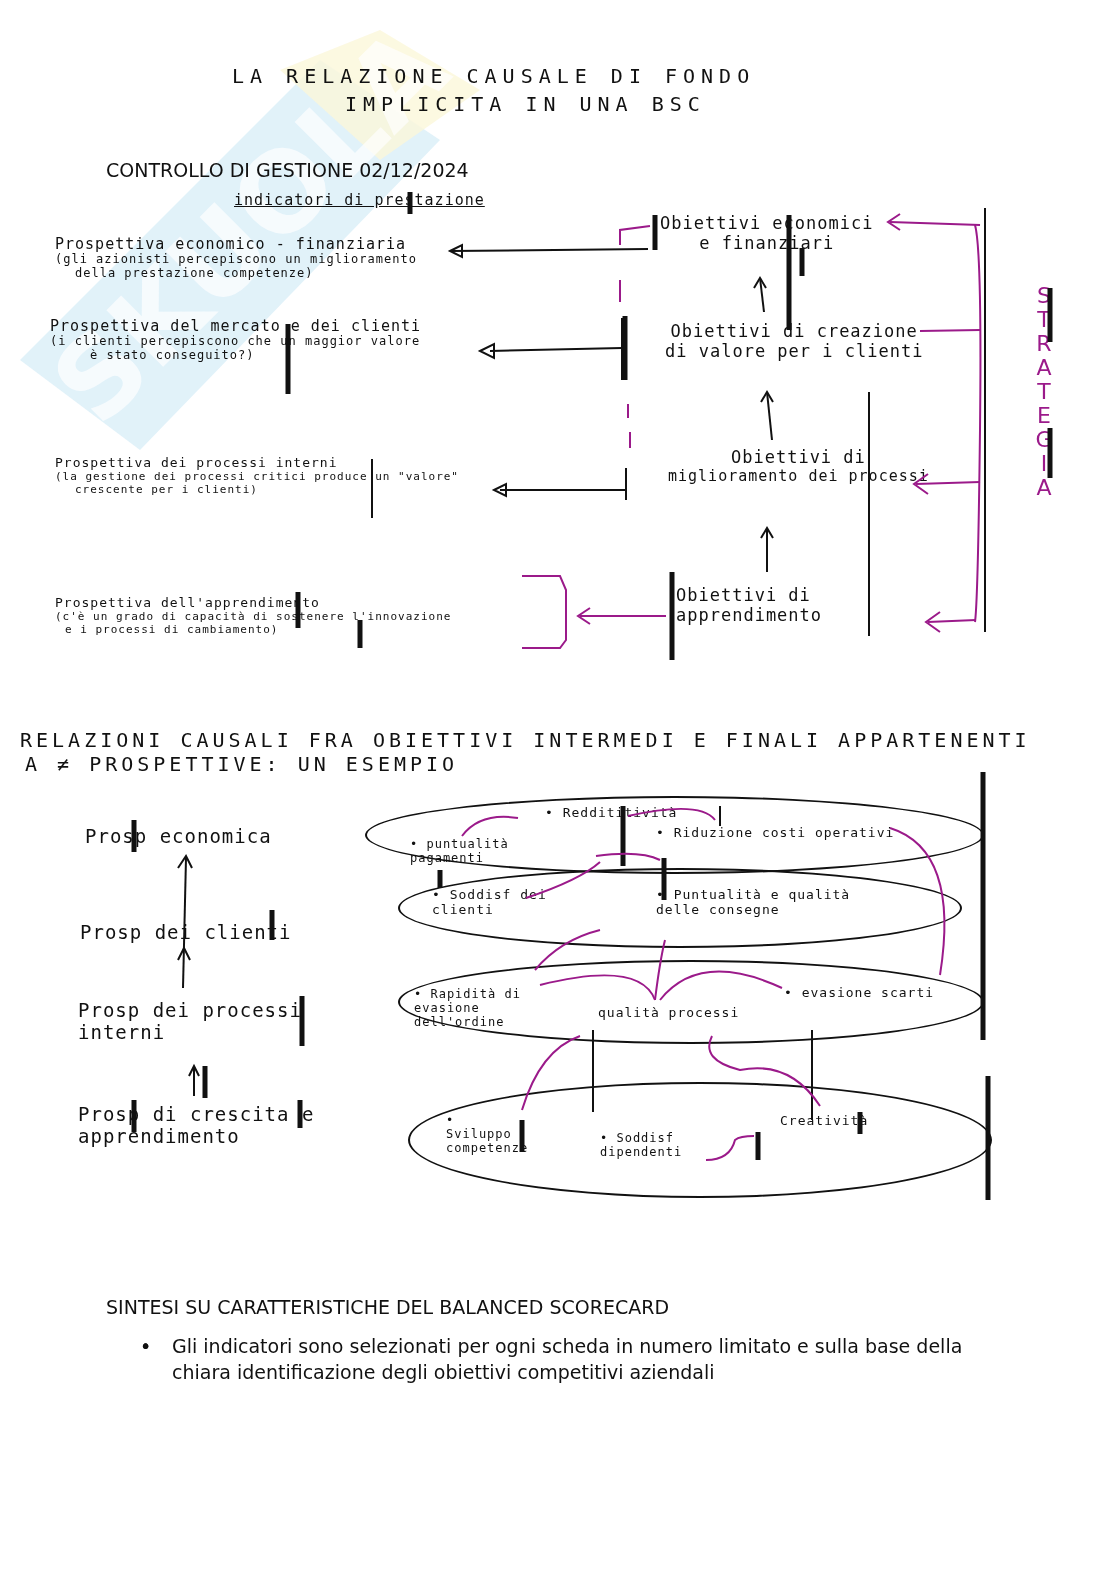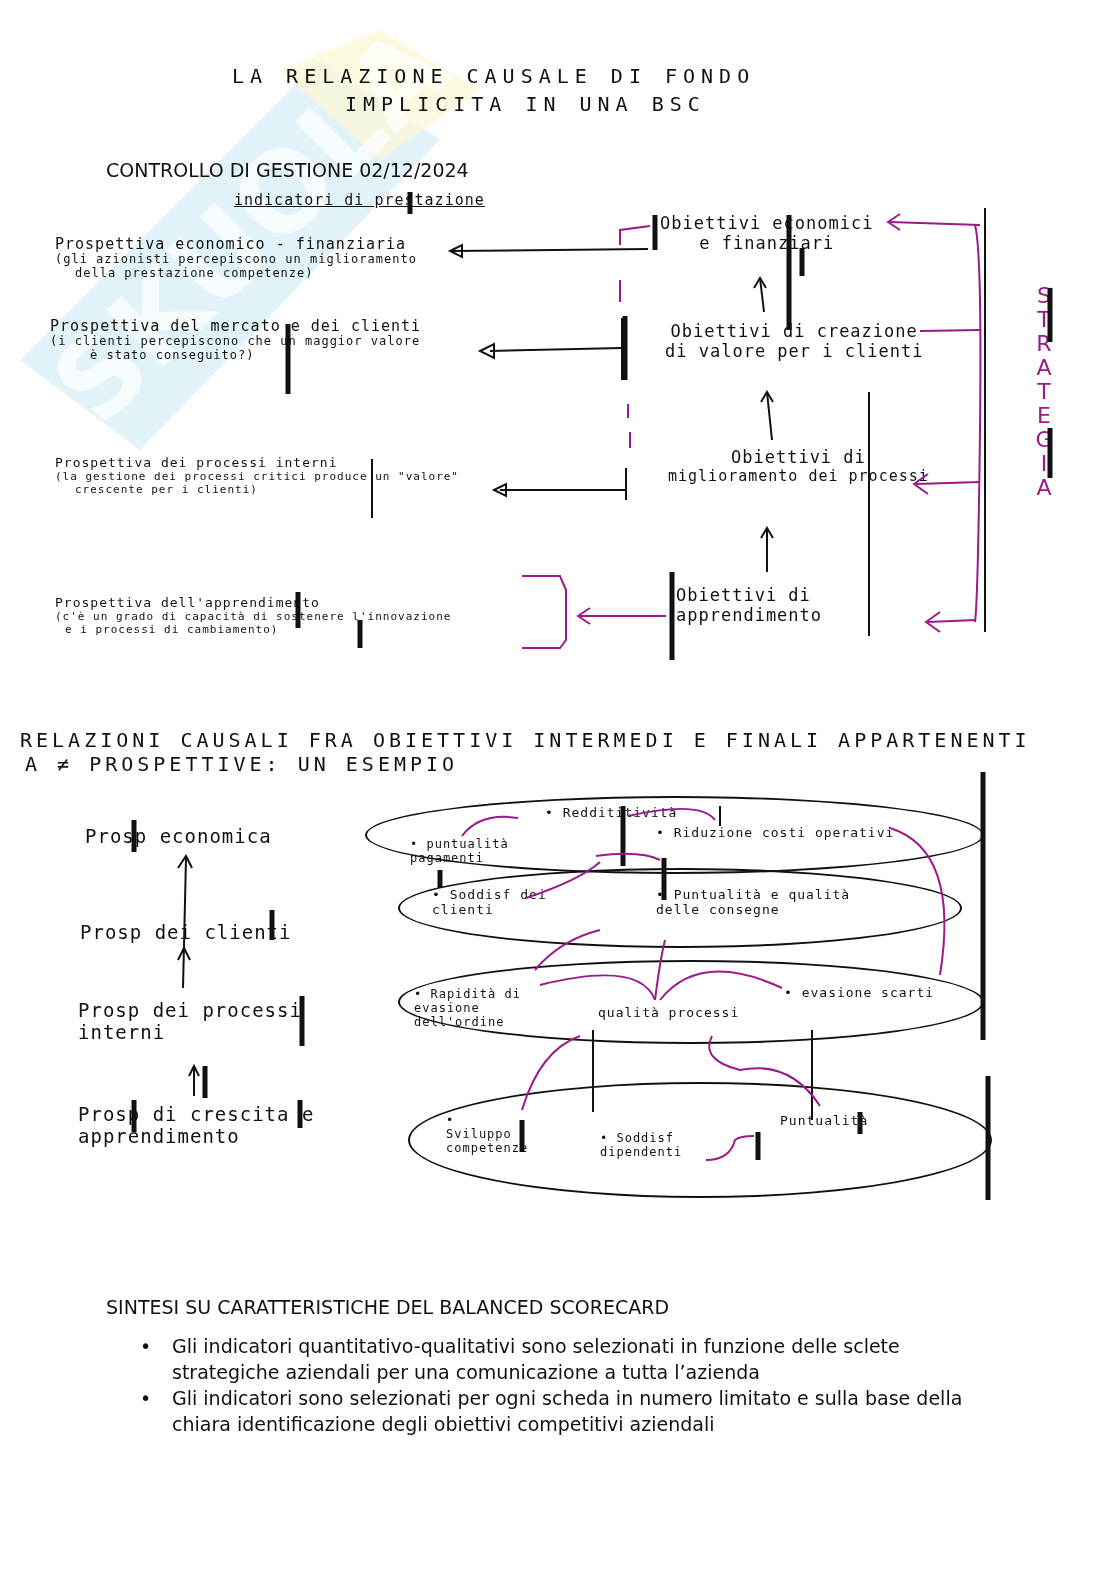--- a/index.html
+++ b/index.html
@@ -153,21 +153,21 @@
 <div class="abs hand" style="left:545px;top:806px;font-size:13px;">• Reddititività</div>
 <div class="abs hand" style="left:410px;top:838px;font-size:12px;width:110px;white-space:normal;">• puntualità pagamenti</div>
 <div class="abs hand" style="left:656px;top:826px;font-size:13px;">• Riduzione costi operativi</div>
 <div class="abs hand" style="left:432px;top:888px;font-size:13px;width:120px;white-space:normal;">• Soddisf dei clienti</div>
 <div class="abs hand" style="left:656px;top:888px;font-size:13px;width:200px;white-space:normal;">• Puntualità e qualità delle consegne</div>
 <div class="abs hand" style="left:414px;top:988px;font-size:12px;width:160px;white-space:normal;">• Rapidità di evasione dell'ordine</div>
 <div class="abs hand" style="left:598px;top:1006px;font-size:13px;">qualità processi</div>
 <div class="abs hand" style="left:784px;top:986px;font-size:13px;">• evasione scarti</div>
 <div class="abs hand" style="left:446px;top:1114px;font-size:12px;width:80px;white-space:normal;">• Sviluppo competenze</div>
 <div class="abs hand" style="left:600px;top:1132px;font-size:12px;width:100px;white-space:normal;">• Soddisf dipendenti</div>
-<div class="abs hand" style="left:780px;top:1114px;font-size:13px;">Puntualità</div>
+<div class="abs hand" style="left:780px;top:1114px;font-size:13px;">Creatività</div>
 
 <svg class="overlay" width="1116" height="1579">
   <g stroke="#111" fill="none" stroke-width="2">
     <line x1="186" y1="858" x2="183" y2="988"></line>
     <polyline points="178,868 186,856 192,868"></polyline>
     <polyline points="178,960 184,948 190,960"></polyline>
     <line x1="194" y1="1066" x2="194" y2="1096"></line>
     <polyline points="189,1076 194,1066 199,1076"></polyline>
     <line x1="593" y1="1030" x2="593" y2="1112"></line>
     <line x1="812" y1="1030" x2="812" y2="1120"></line>
@@ -202,19 +202,18 @@
     <path d="M522,1110 Q540,1050 580,1036"></path>
     <path d="M820,1106 Q790,1060 740,1070 Q700,1060 712,1036"></path>
     <path d="M706,1160 Q730,1160 735,1140 Q740,1136 754,1136"></path>
   </g>
 </svg>
 
 <div class="abs typed" style="left:106px;top:1296px;">SINTESI SU CARATTERISTICHE DEL BALANCED SCORECARD</div>
 <ul class="bullets">
   <li>
     <span class="dot">•</span>
-    <span>Gli indicatori quantitativo-qualitativi sono selezionati in funzione delle sclete strategiche aziendali per una comunicazione a tutta l’azienda</span>
   </li>
   <li>
     <span class="dot">•</span>
     <span>Gli indicatori sono selezionati per ogni scheda in numero limitato e sulla base della chiara identificazione degli obiettivi competitivi aziendali</span>
   </li>
 </ul>
 
 </body></html>

